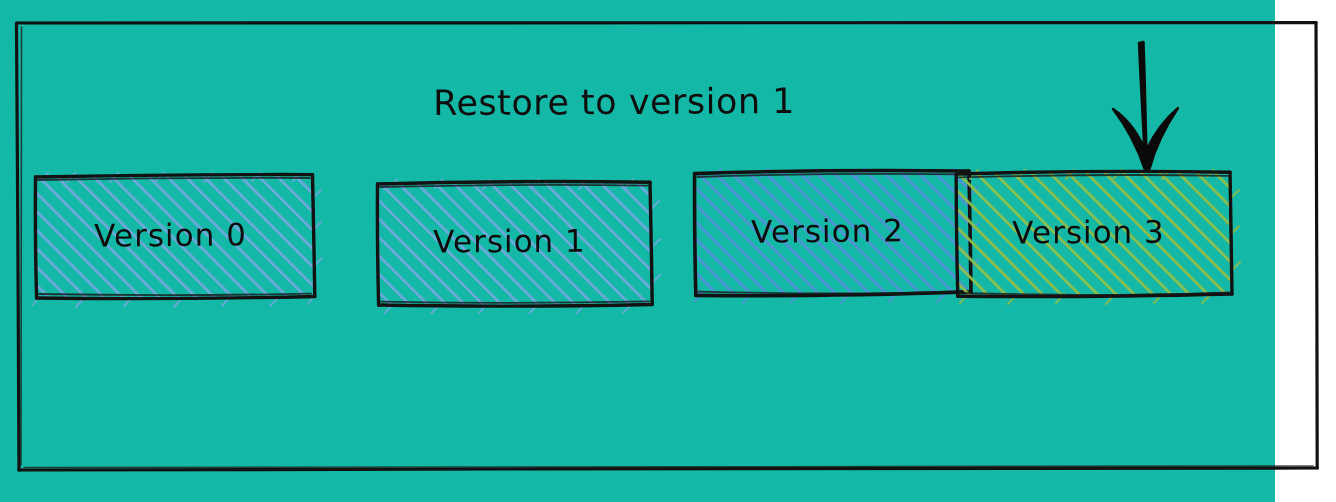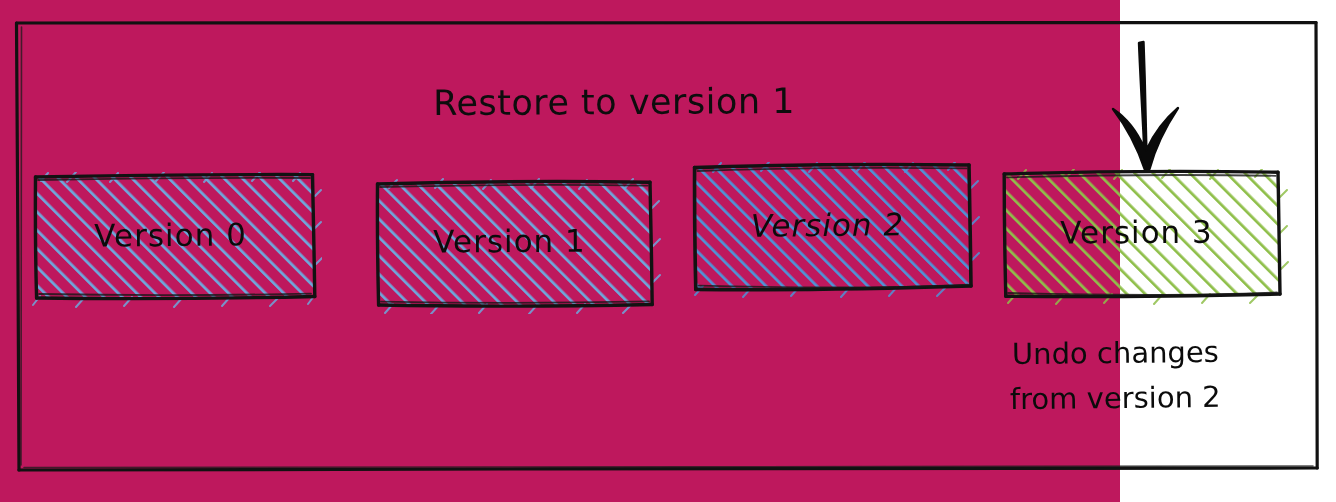--- a/index.html
+++ b/index.html
@@ -9,23 +9,23 @@
   }
   body {
     width: 1336px;
     height: 502px;
     overflow: hidden;
     font-family: "DejaVu Sans", sans-serif;
   }
 
   #canvas {
     position: relative;
-    width: 1120px;
+    width: 1275px;
     height: 502px;
-    background: #be185d;
+    background: #14b8a6;
   }
 
   
   #frame {
     position: absolute;
     left: 14px;
     top: 21px;
     width: 1306px;
     height: 451px;
   }
@@ -71,22 +71,22 @@
     font-family: "DejaVu Sans", sans-serif;
     font-size: 31px;
     font-weight: 400;
     letter-spacing: 1px;
     color: #0b0b0b;
     white-space: nowrap;
     pointer-events: none;
   }
   #box-v0 { left: 32px;   top: 172px; }
   #box-v1 { left: 373px;  top: 178px; }
-  #box-v2 { left: 691px;  top: 162px; font-style: italic; }
-  #box-v3 { left: 1000px; top: 169px; }
+  #box-v2 { left: 691px;  top: 168px; }
+  #box-v3 { left: 952px; top: 169px; }
 
   #box-v0 .box-label { transform: rotate(-0.4deg); }
   #box-v1 .box-label { transform: rotate(-0.3deg) translateX(-2px); }
   #box-v2 .box-label { transform: rotate(-0.6deg) translateX(-2px); }
   #box-v3 .box-label { transform: rotate(-0.3deg) translateX(-2px); }
 
   
   #down-arrow {
     position: absolute;
     left: 1104px;
@@ -329,18 +329,14 @@
         <path d="M5.8 127.2 C 4.8 87, 4.2 45, 4.2 5"></path>
       </g>
       <g fill="none" stroke="#171717" stroke-width="1.8" stroke-linecap="round" opacity="0.8">
         <path d="M7 8.4 C 96 6, 192 5.4, 275.6 6.8"></path>
         <path d="M8 124 C 100 126.2, 198 126.8, 277 123.4"></path>
       </g>
     </svg>
     <div class="box-label">Version 3</div>
   </div>
 
-  <div id="undo-caption">
-    <span class="cap-line cap-line-1">Undo changes</span>
-    <span class="cap-line cap-line-2">from version 2</span>
-  </div>
 
 </div>
 
 </body></html>

